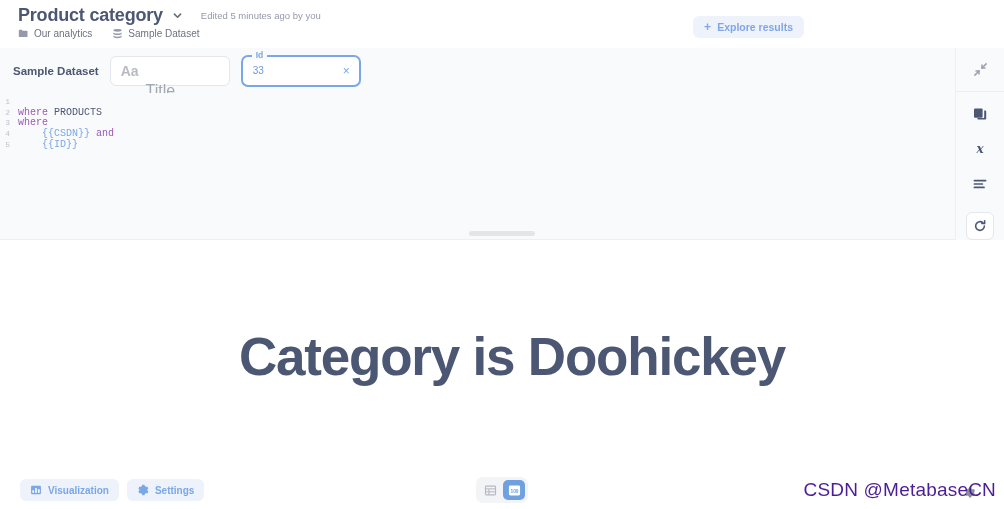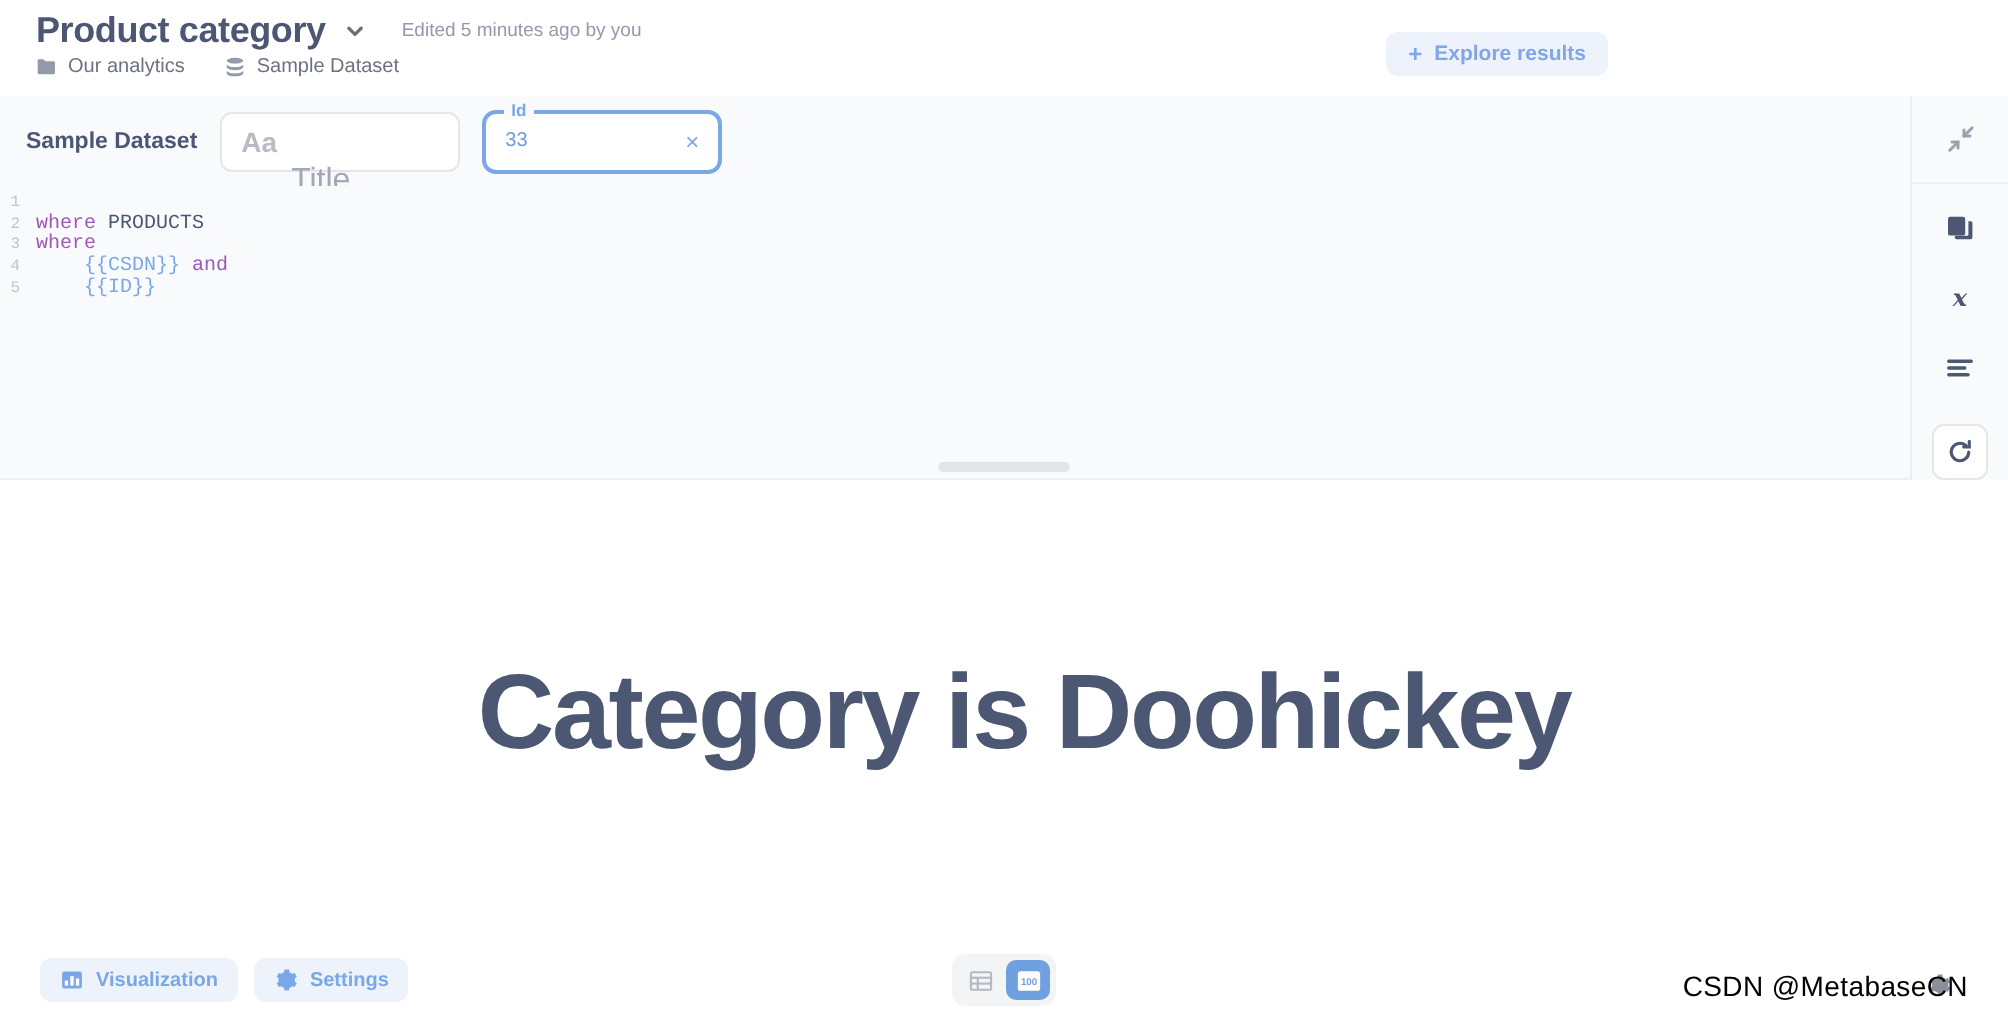--- a/index.html
+++ b/index.html
@@ -190,22 +190,22 @@
   }
   .tg {
     width: 22px; height: 20px; border-radius: 5px;
     display: flex; align-items: center; justify-content: center;
     color: #b4b9c3; cursor: pointer;
   }
   .tg.active { background: #6fa0e0; color: #ffffff; }
   .tg svg { display: block; }
 
   .watermark {
-    position: absolute; right: 20px; bottom: 8px;
-    font-size: 14px; color: #000000; white-space: nowrap;
+    position: absolute; right: 8px; bottom: 8px;
+    font-size: 19px; color: #4c1d95; white-space: nowrap;
     letter-spacing: 0.2px; pointer-events: none;
   }
   .footer-right-ico {
     position: absolute; right: 28px; bottom: 10px;
     width: 14px; height: 14px; color: #8a8f9c;
     display: flex; align-items: center; justify-content: center;
   }
 </style>
 </head>
 <body>

